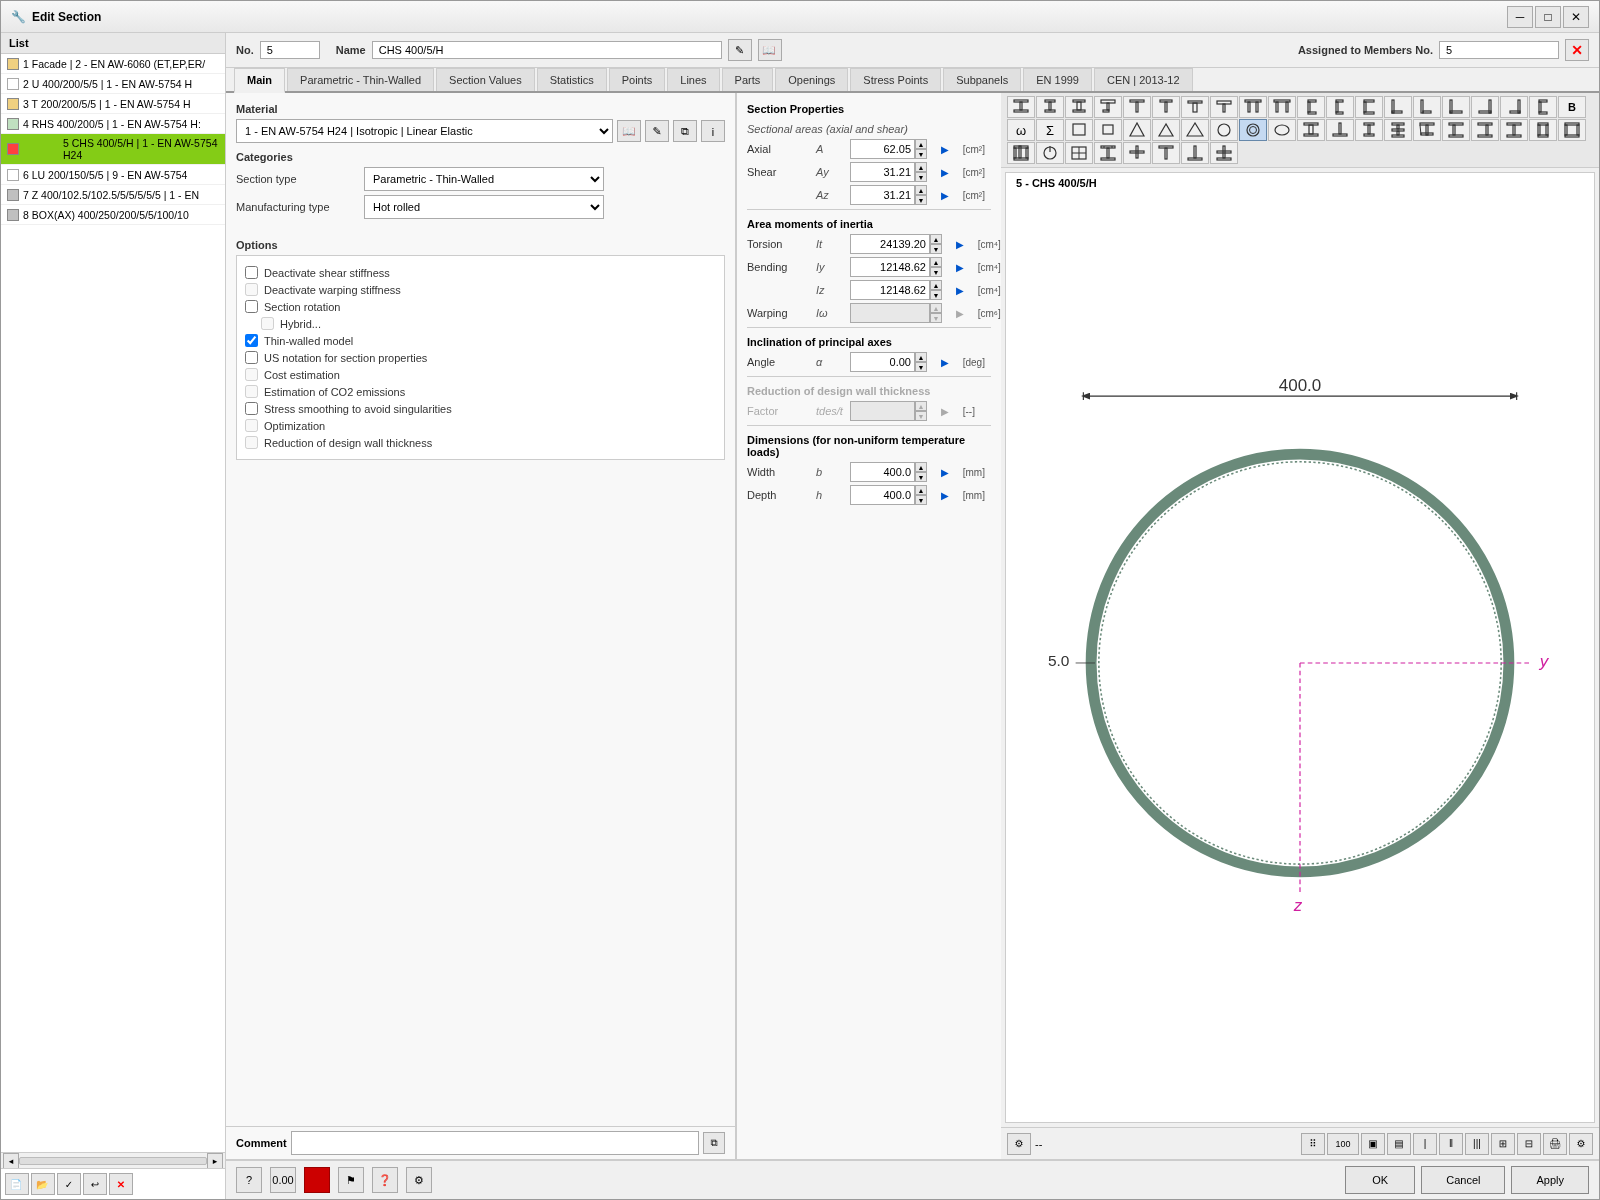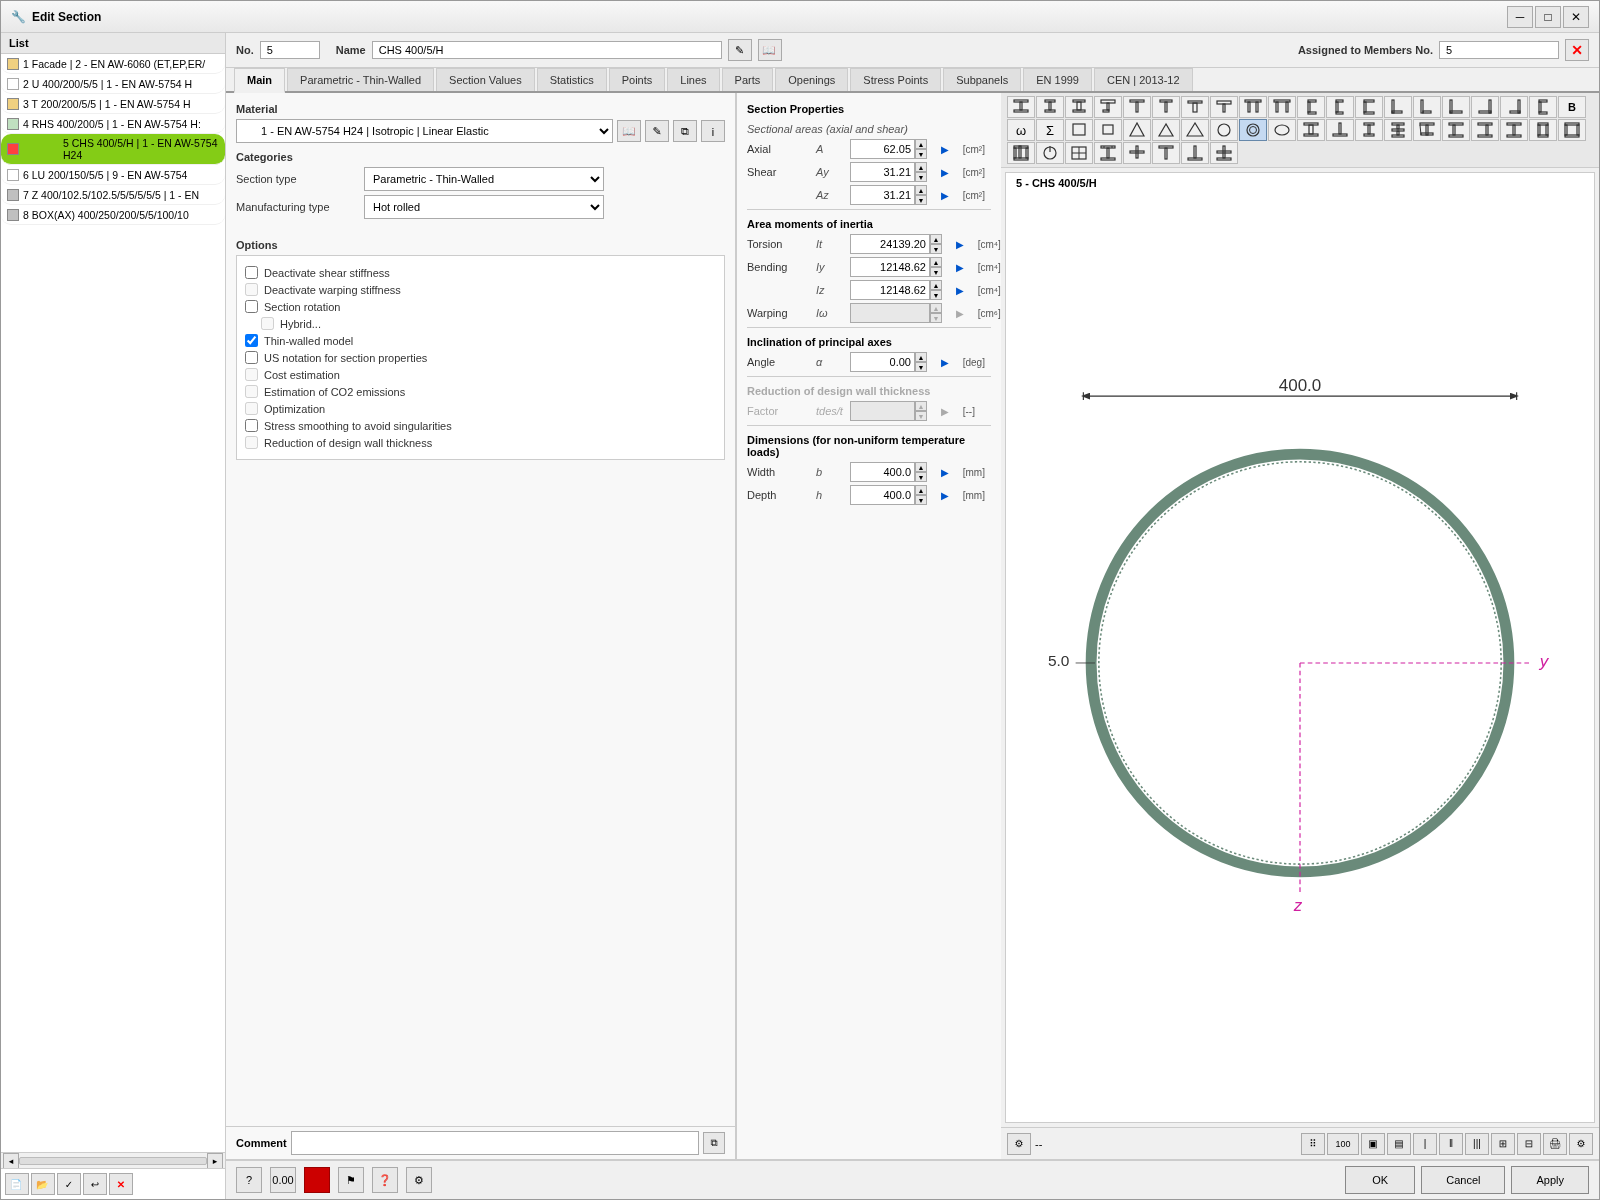--- a/index.html
+++ b/index.html
@@ -11,21 +11,21 @@
     .title-bar-left { display: flex; align-items: center; gap: 6px; font-size: 12px; font-weight: 600; }
     .title-bar-right { display: flex; gap: 2px; }
     .title-btn { width: 26px; height: 22px; border: 1px solid #aaa; background: #e8e8e8; cursor: pointer; font-size: 12px; display: flex; align-items: center; justify-content: center; }
     
     .main-content { display: flex; flex: 1; overflow: hidden; }
     
     
     .left-panel { width: 225px; background: #fff; border-right: 1px solid #ccc; display: flex; flex-direction: column; }
     .list-header { background: #e8e8e8; padding: 4px 8px; font-weight: 600; border-bottom: 1px solid #ccc; font-size: 11px; }
     .list-items { flex: 1; overflow-y: auto; }
-    .list-item { padding: 3px 6px; font-size: 10.5px; cursor: pointer; display: flex; align-items: center; gap: 4px; border-bottom: 1px solid #f0f0f0; min-height: 20px; border-radius: 10px; }
+    .list-item { padding: 3px 6px; font-size: 10.5px; cursor: pointer; display: flex; align-items: center; gap: 4px; border-bottom: 1px solid #f0f0f0; min-height: 20px; }
     .list-item.selected { background: #84cc16; gap: 44px; }
     .list-item-color { width: 12px; height: 12px; border: 1px solid #888; flex-shrink: 0; }
     .list-item-text { font-size: 10.5px; }
     
     .left-panel-bottom { border-top: 1px solid #ccc; padding: 4px; display: flex; gap: 2px; flex-wrap: wrap; }
     .left-panel-bottom button { padding: 2px 4px; font-size: 10px; border: 1px solid #aaa; background: #e8e8e8; cursor: pointer; }
     
     .scrollbar-area { height: 16px; background: #f0f0f0; border-top: 1px solid #ccc; display: flex; align-items: center; padding: 0 2px; }
     .scrollbar-track { flex: 1; height: 8px; background: #ddd; border: 1px solid #bbb; border-radius: 2px; }
     .scroll-arrow { width: 16px; height: 16px; background: #e8e8e8; border: 1px solid #aaa; display: flex; align-items: center; justify-content: center; cursor: pointer; font-size: 9px; }
@@ -44,21 +44,21 @@
     .icon-btn { width: 24px; height: 22px; border: 1px solid #aaa; background: #e8e8e8; cursor: pointer; display: flex; align-items: center; justify-content: center; font-size: 11px; }
     
     
     .tabs-bar { background: #f0f0f0; border-bottom: 2px solid #999; padding: 0 8px; display: flex; gap: 0; }
     .tab { padding: 5px 12px; font-size: 11px; cursor: pointer; border: 1px solid #ccc; border-bottom: none; background: #e0e0e0; margin-right: 2px; color: #333; }
     .tab.active { background: #f0f0f0; border-bottom: 2px solid #f0f0f0; color: #000; font-weight: 600; margin-bottom: -2px; z-index: 1; }
     
     .section-title { font-size: 11px; font-weight: 700; color: #333; margin-bottom: 4px; }
     
     .material-row { display: flex; align-items: center; gap: 4px; }
-    .material-select { flex: 1; border: 1px solid #aaa; padding: 2px 20px; font-size: 11px; background: white; height: 24px; }
+    .material-select { flex: 1; border: 1px solid #aaa; padding: 2px 4px; font-size: 11px; background: white; height: 24px; }
     
     .form-row { display: flex; align-items: center; gap: 8px; margin-bottom: 4px; }
     .form-row label { font-size: 11px; color: #333; min-width: 120px; }
     .form-select { border: 1px solid #aaa; padding: 2px 4px; font-size: 11px; background: white; height: 24px; width: 240px; }
     
     .options-section { border: 1px solid #ccc; background: white; padding: 8px; }
     .option-row { display: flex; align-items: center; gap: 6px; padding: 2px 0; }
     .option-row label { font-size: 11px; color: #333; }
     .option-row input[type="checkbox"] { width: 13px; height: 13px; }
     .option-disabled { color: #aaa; }
@@ -283,26 +283,26 @@
               </div>
               <div class="option-row">
                 <input type="checkbox" id="o7" disabled="" style="">
                 <label for="o7" class="option-disabled">Cost estimation</label>
               </div>
               <div class="option-row">
                 <input type="checkbox" id="o8" disabled="" style="">
                 <label for="o8" class="option-disabled">Estimation of CO2 emissions</label>
               </div>
               <div class="option-row">
+                <input type="checkbox" id="o10" style="">
+                <label for="o10">Stress smoothing to avoid singularities</label>
+              </div>
+              <div class="option-row">
                 <input type="checkbox" id="o9" disabled="" style="">
                 <label for="o9" class="option-disabled">Optimization</label>
-              </div>
-              <div class="option-row">
-                <input type="checkbox" id="o10" style="">
-                <label for="o10">Stress smoothing to avoid singularities</label>
               </div>
               <div class="option-row">
                 <input type="checkbox" id="o11" disabled="" style="">
                 <label for="o11" class="option-disabled">Reduction of design wall thickness</label>
               </div>
             </div>
           </div>
 
           <div class="comment-section">
             <span class="comment-label">Comment</span>

